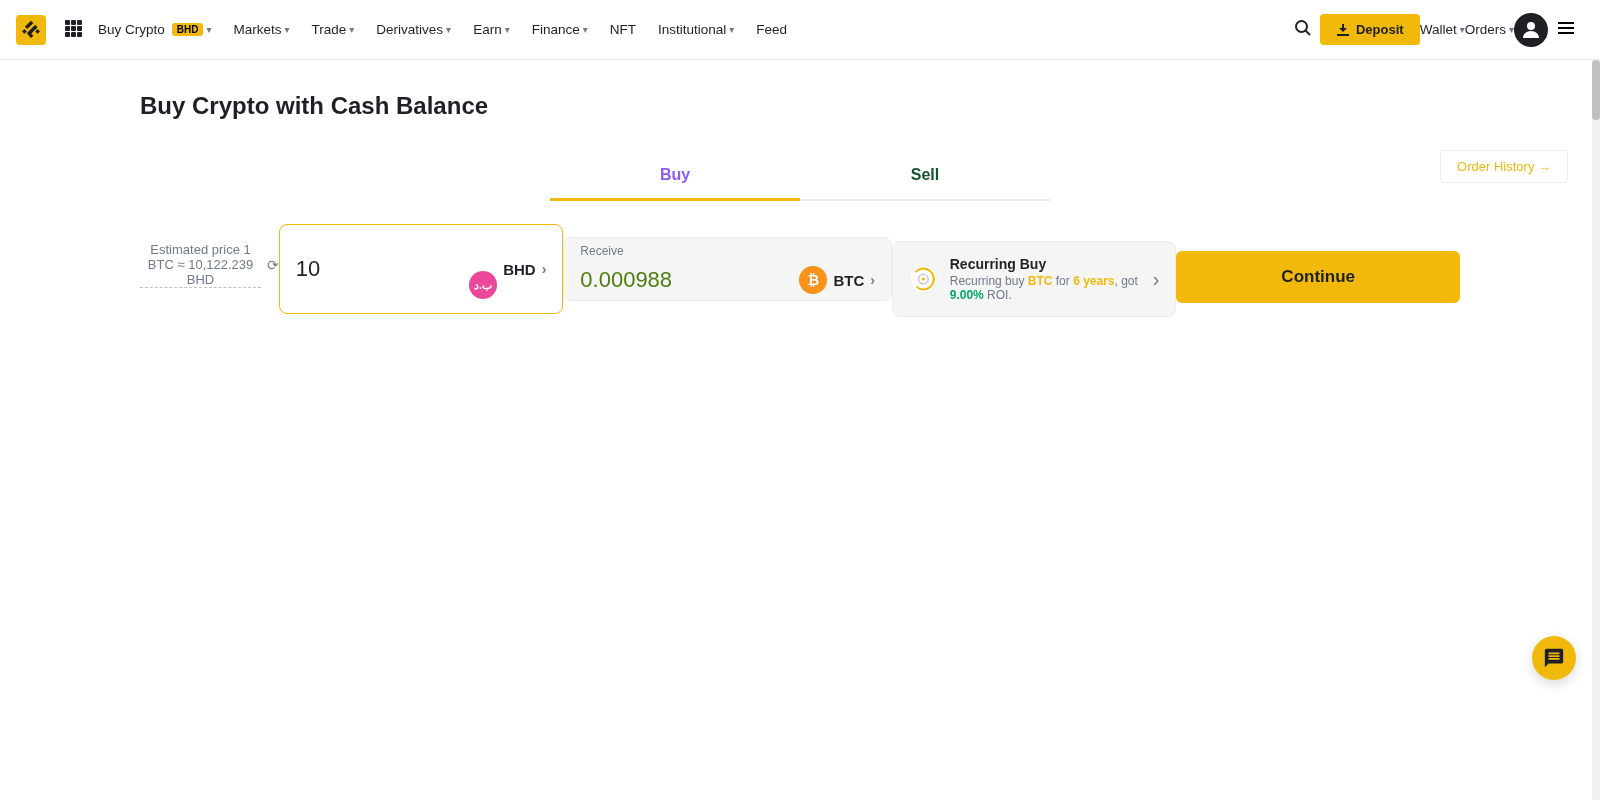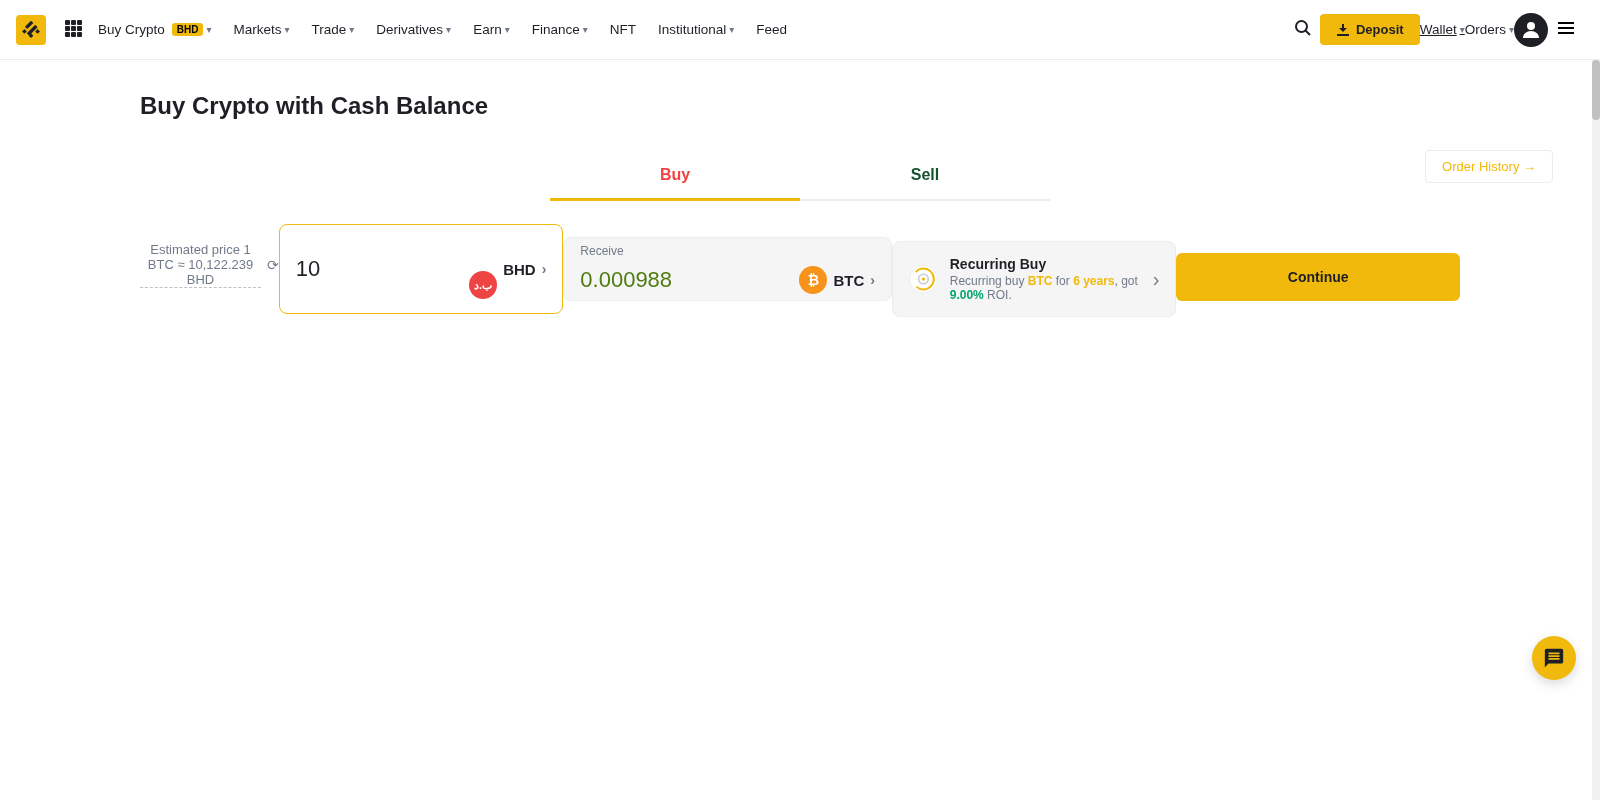--- a/index.html
+++ b/index.html
@@ -27,48 +27,48 @@
     }
     .nav-chevron { font-size: 10px; color: #707a8a; }
     .nav-right { display: flex; align-items: center; }
     .search-btn { background: none; border: none; cursor: pointer; color: #1e2026; padding: 4px 8px; }
     .search-btn svg { width: 18px; height: 18px; }
     .deposit-btn {
       background: #f0b90b; color: #1e2026; border: none; border-radius: 4px;
       padding: 8px 16px; font-size: 13px; font-weight: 600; cursor: pointer;
       display: flex; align-items: center; gap: 6px;
     }
-    .nav-wallet { display: flex; align-items: center; gap: 3px; cursor: pointer; font-size: 13.5px; font-weight: 500; text-decoration: underline; }
+    .nav-wallet { display: flex; align-items: center; gap: 3px; cursor: pointer; font-size: 13.5px; font-weight: 500; }
     .nav-orders { display: flex; align-items: center; gap: 3px; cursor: pointer; font-size: 13.5px; font-weight: 500; }
     .avatar-btn {
       width: 34px; height: 34px; border-radius: 50%; background: #1e2026;
       border: none; cursor: pointer; display: flex; align-items: center; justify-content: center;
     }
     .avatar-btn svg { width: 24px; height: 24px; color: #fff; }
     .hamburger-btn { background: none; border: none; cursor: pointer; padding: 4px 8px; }
     .hamburger-btn svg { width: 20px; height: 20px; }
 
     
     .page-content { max-width: 1400px; margin: 0 auto; padding: 32px 40px; }
     .page-title { font-size: 24px; font-weight: 600; margin-bottom: 32px; }
     .order-history-btn {
-      position: absolute; right: 47px; top: 90px;
+      position: absolute; right: 32px; top: 90px;
       border: 1px solid #eaecef; border-radius: 4px; background: #fff;
       color: #f0b90b; font-size: 13px; font-weight: 500; padding: 8px 16px;
       cursor: pointer; display: flex; align-items: center; gap: 6px;
     }
 
     
     .tabs-container { display: flex; justify-content: center; margin-bottom: 20px; }
     .tabs { display: flex; width: 500px; border-bottom: 2px solid #eaecef; }
     .tab {
       flex: 1; text-align: center; padding: 14px 0; font-size: 16px; font-weight: 600;
       cursor: pointer; color: #14532d; border-bottom: 3px solid transparent; margin-bottom: -2px;
     }
-    .tab.active { color: #ef4444; border-bottom: 3px solid #f0b90b; }
+    .tab.active { color: #8b5cf6; border-bottom: 3px solid #f0b90b; }
 
     
     .form-container { display: flex; flex-direction: row; align-items: center; }
     .estimated-price {
       color: #707a8a; font-size: 13px; text-align: center; margin: 8px 0 16px 0;
       display: flex; align-items: center; gap: 6px;
     }
     .estimated-price .dashed-underline { border-bottom: 1px dashed #c0c0c0; }
 
     .input-card {
@@ -91,42 +91,42 @@
     }
     .currency-selector {
       display: flex; align-items: center; gap: 6px; cursor: pointer;
       border: none; background: transparent; font-size: 15px; font-weight: 600; color: #1e2026;
     }
     .currency-icon {
       width: 28px; height: 28px; border-radius: 50%;
       display: flex; align-items: center; justify-content: center;
       font-size: 14px; font-weight: 700;
     }
-    .currency-icon.bhd { background: #ef4444; color: #fff; font-size: 11px; margin-top: 32px; }
+    .currency-icon.bhd { background: #ec4899; color: #fff; font-size: 11px; margin-top: 32px; }
     .currency-icon.btc { background: #f7931a; color: #fff; font-size: 14px; }
     .chevron-right { color: #707a8a; font-size: 14px; }
 
     
     .recurring-card {
       width: 500px; border: 1px solid #eaecef; border-radius: 8px;
       padding: 14px 16px; background: #f5f5f5;
       display: flex; align-items: center; justify-content: space-between;
       cursor: pointer; margin-top: 20px;
     }
     .recurring-left { display: flex; align-items: center; gap: 12px; }
     .recurring-icon { width: 36px; height: 36px; }
     .recurring-title { font-size: 14px; font-weight: 600; }
     .recurring-desc { font-size: 12px; color: #707a8a; margin-top: 2px; }
     .recurring-desc .highlight { color: #f0b90b; font-weight: 600; }
     .recurring-desc .highlight-green { color: #03a66d; font-weight: 600; margin-top: 25px; }
 
     
     .continue-btn {
       width: 500px; background: #f0b90b; color: #1e2026; border: none; border-radius: 6px;
-      padding: 16px; font-size: 14px; font-weight: 700; cursor: pointer; margin-top: 16px;
+      padding: 16px; font-size: 17px; font-weight: 700; cursor: pointer; margin-top: 16px;
     }
 
     
     .chat-float {
       position: fixed; right: 24px; bottom: 120px;
       width: 44px; height: 44px; background: #f0b90b; border-radius: 50%;
       display: flex; align-items: center; justify-content: center; cursor: pointer;
       box-shadow: 0 4px 12px rgba(0,0,0,0.15);
     }
     .chat-float svg { width: 22px; height: 22px; color: #1e2026; }

